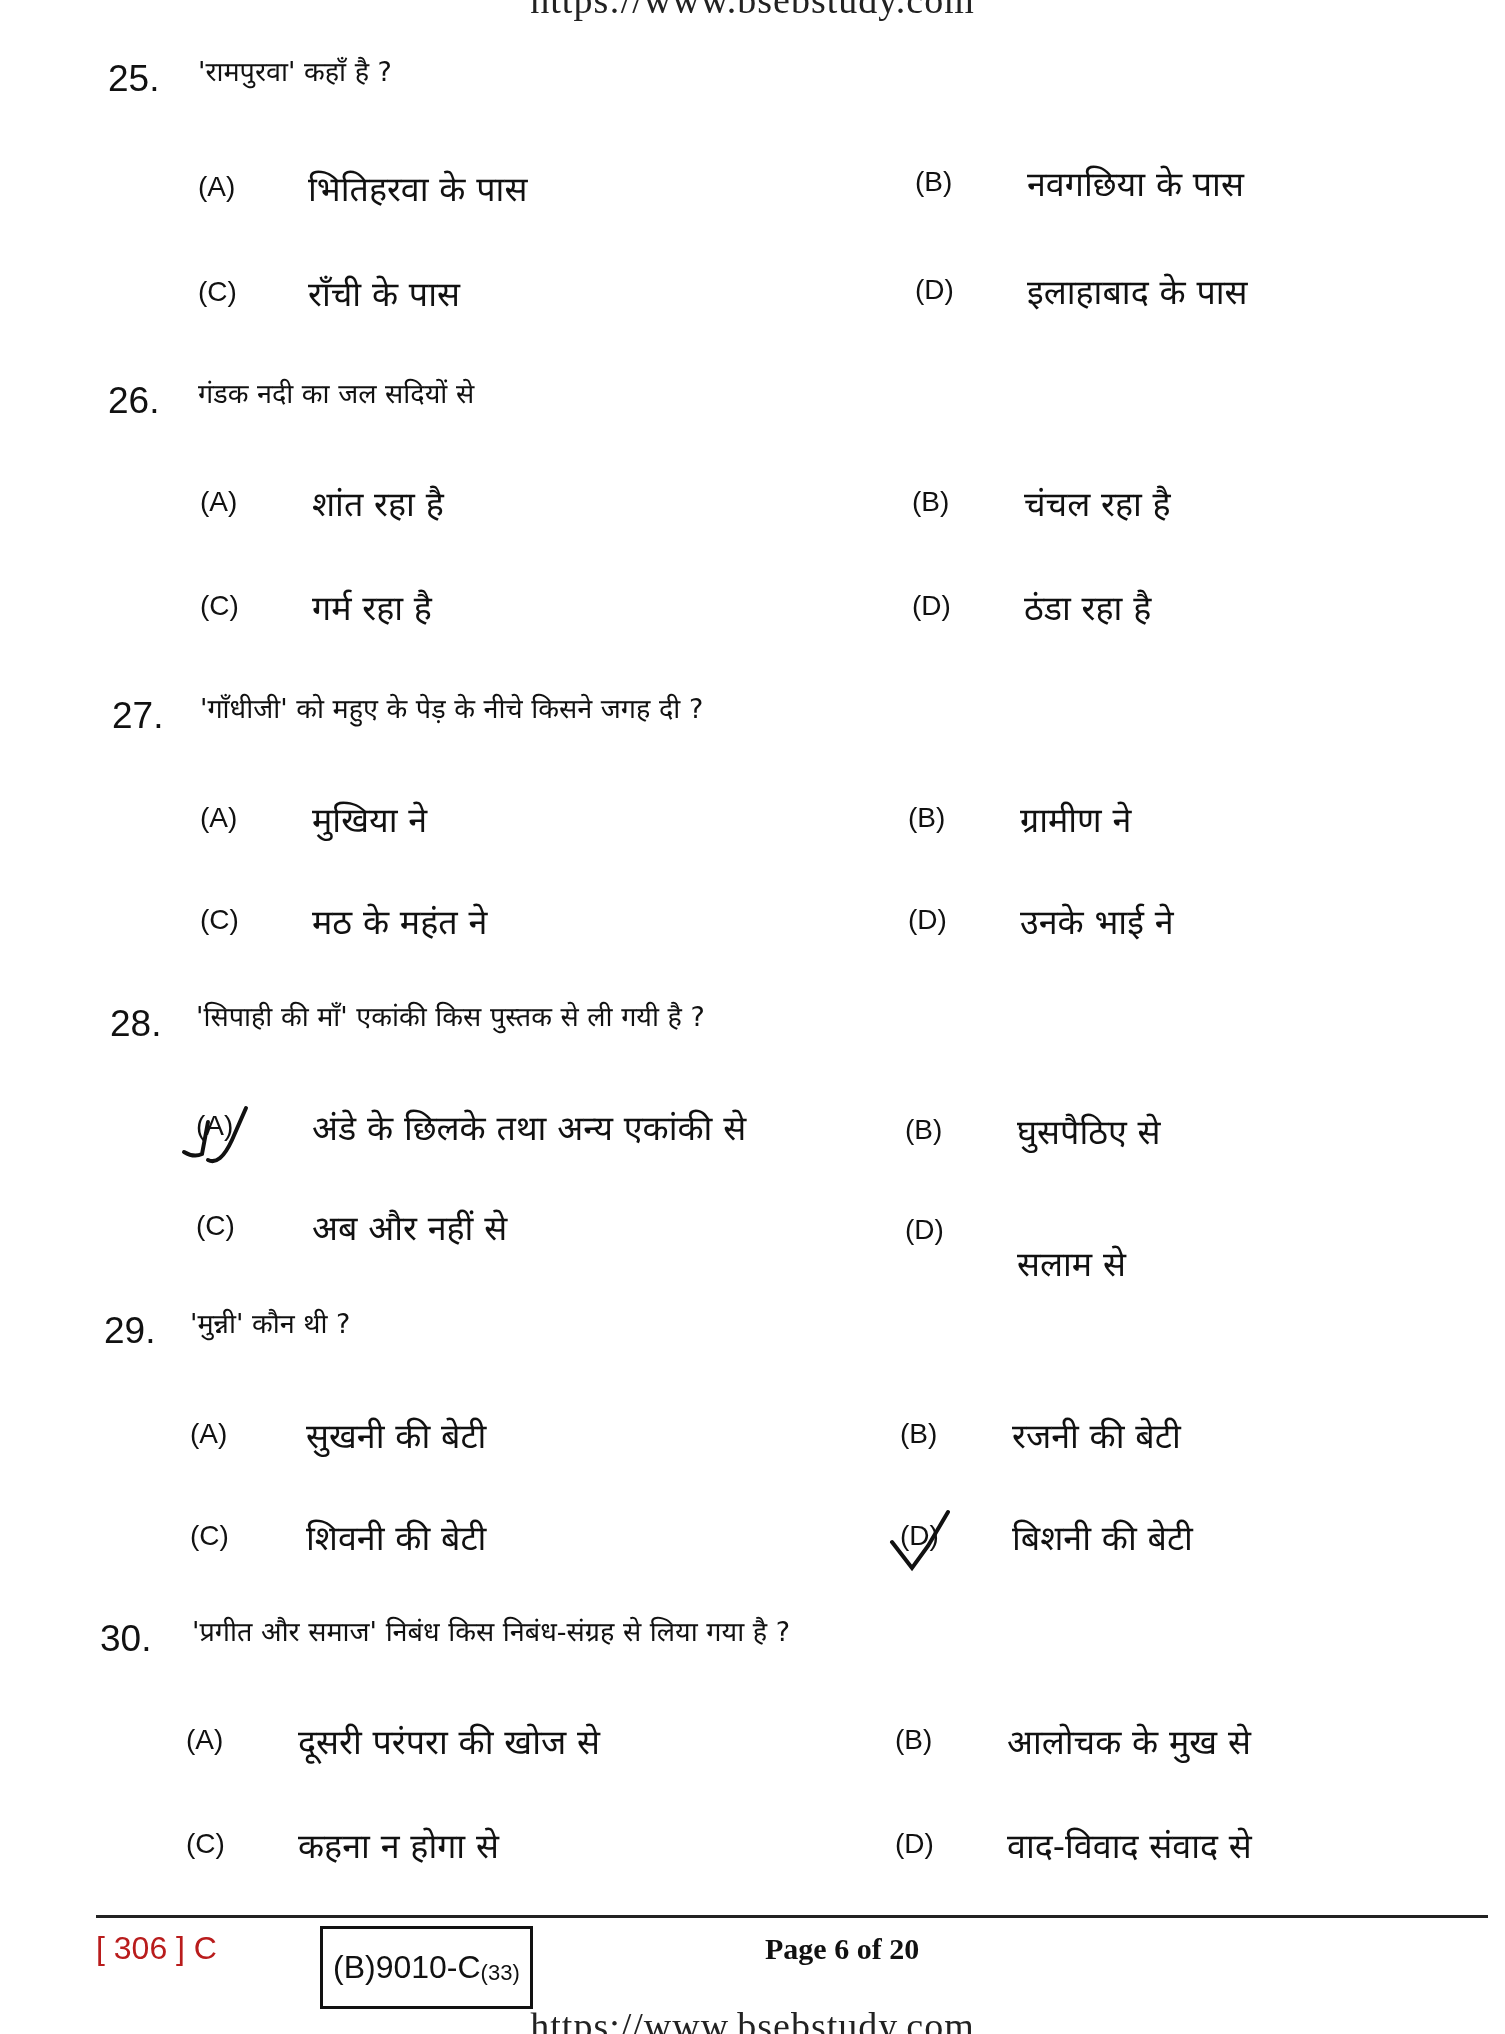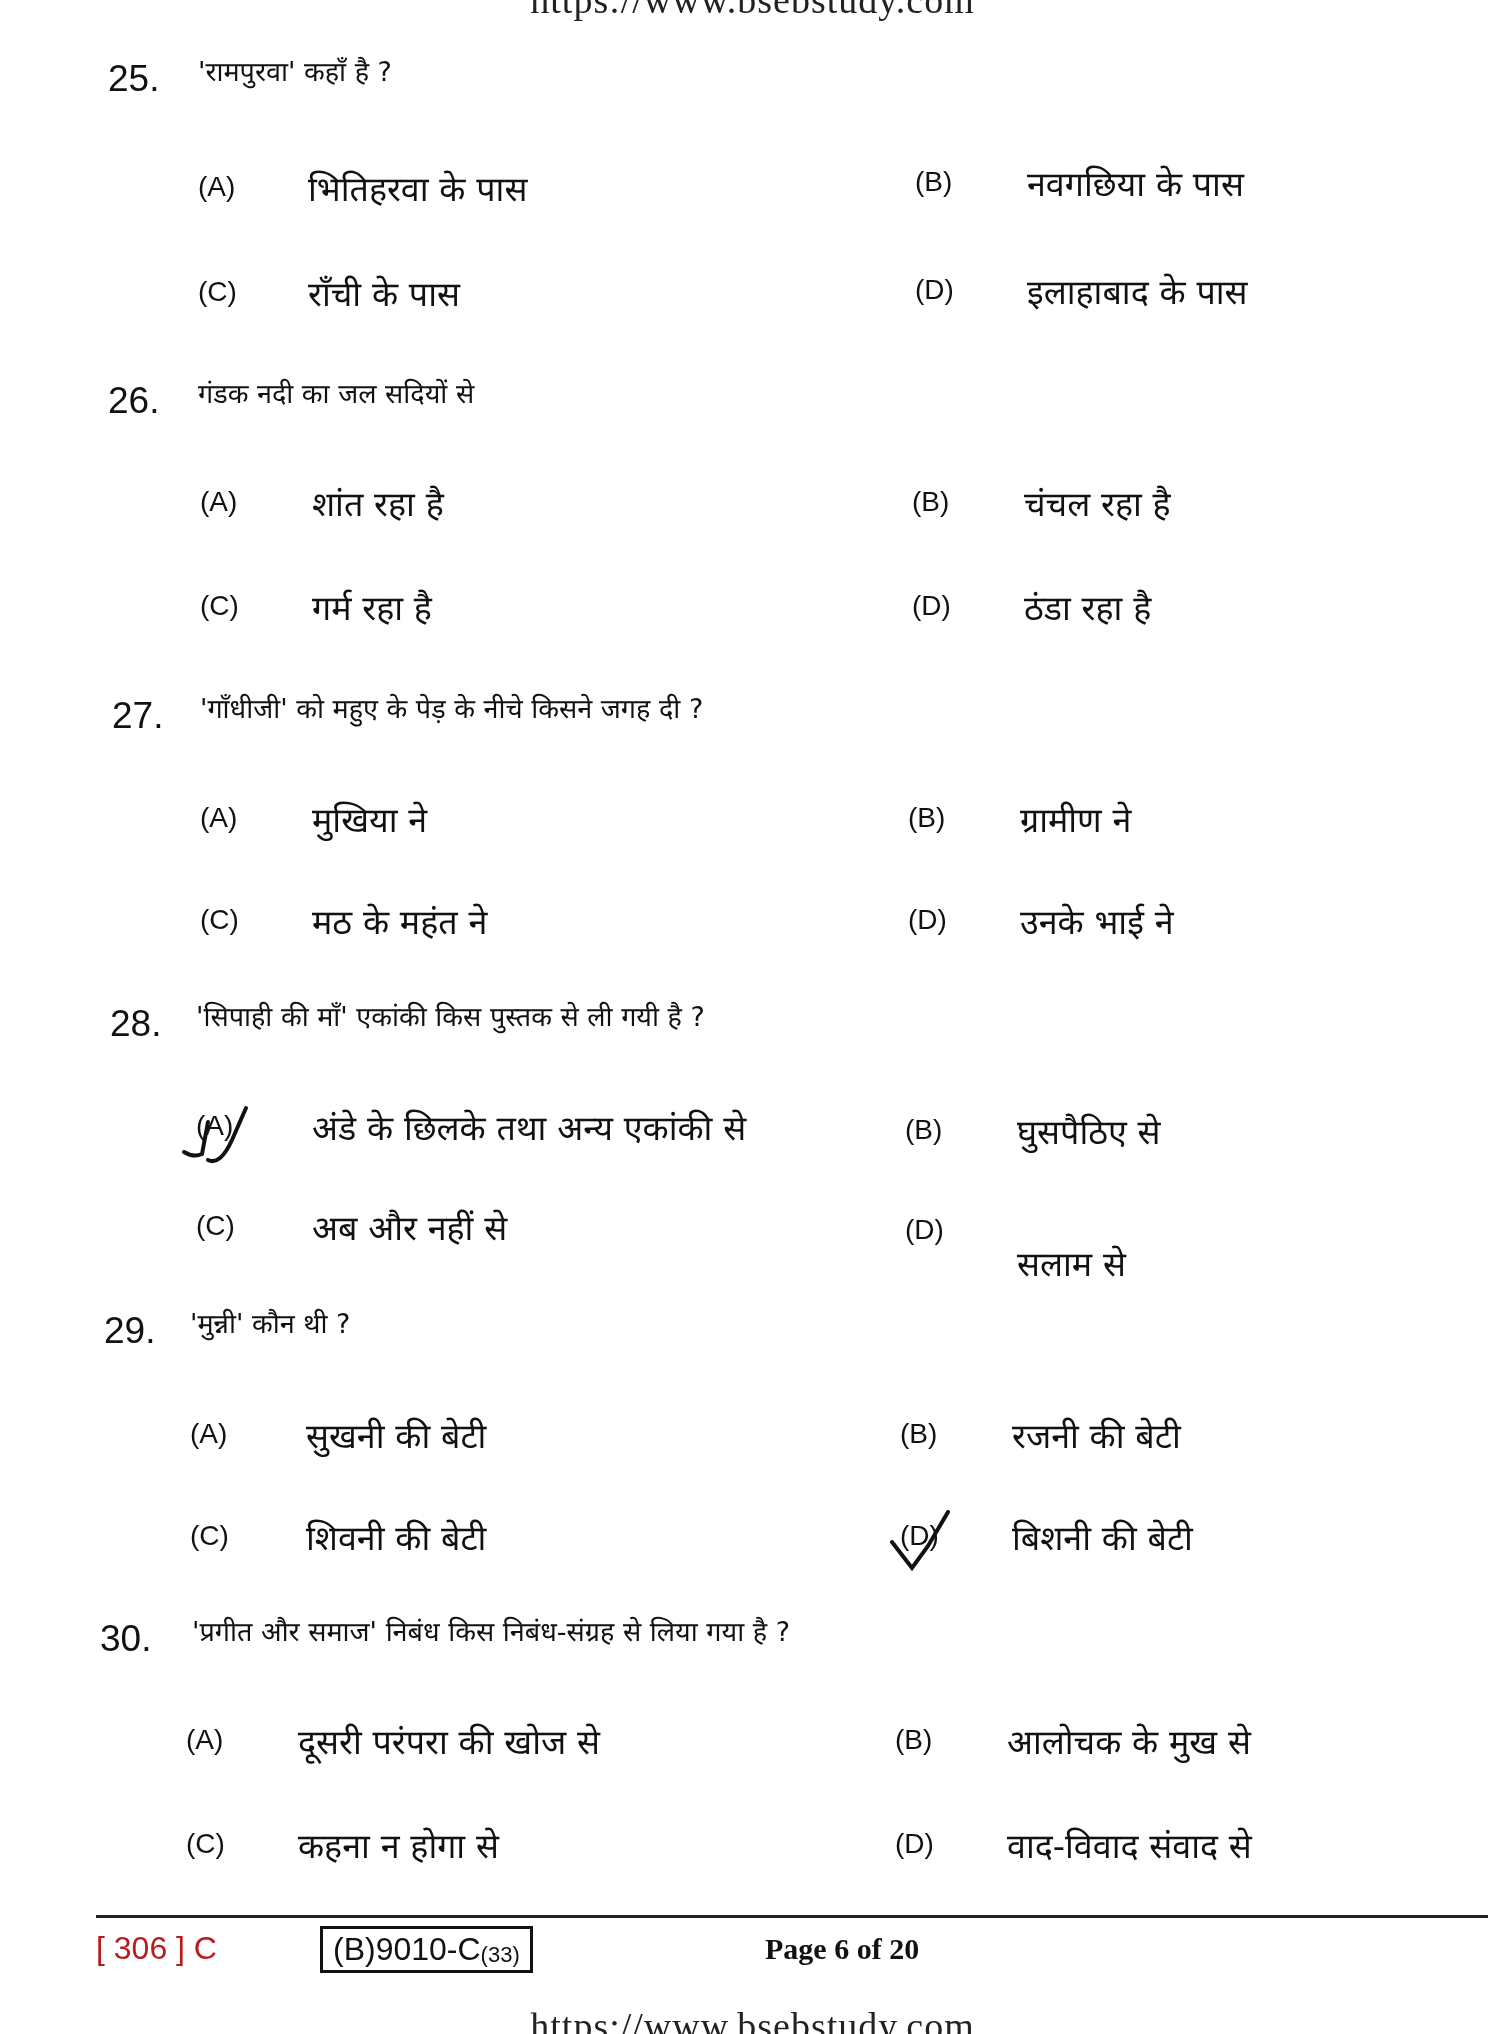--- a/index.html
+++ b/index.html
@@ -31,21 +31,21 @@
     .mark {
       position: absolute; pointer-events: none;
     }
     .footer-rule {
       position: absolute; left: 96px; top: 1915px; width: 1392px; height: 3px; background: #222;
     }
     .footer {
       position: absolute; top: 1930px; font-family: "Liberation Sans", sans-serif; font-size: 32px; color: #b91c1c;
     }
     .code-box {
-      position: absolute; left: 320px; top: 1926px; border: 3px solid #111; padding: 2px 10px;
+      position: absolute; left: 320px; top: 1926px; border: 3px solid #111; padding: 20px 10px;
       font-family: "Liberation Sans", sans-serif; font-size: 32px;
     }
     .code-box sub { font-size: 22px; vertical-align: -2px; }
     .page-num {
       position: absolute; left: 765px; top: 1932px; font-family: "Liberation Serif", serif;
       font-size: 30px; font-weight: bold;
     }
   </style>
 </head>
 <body>

